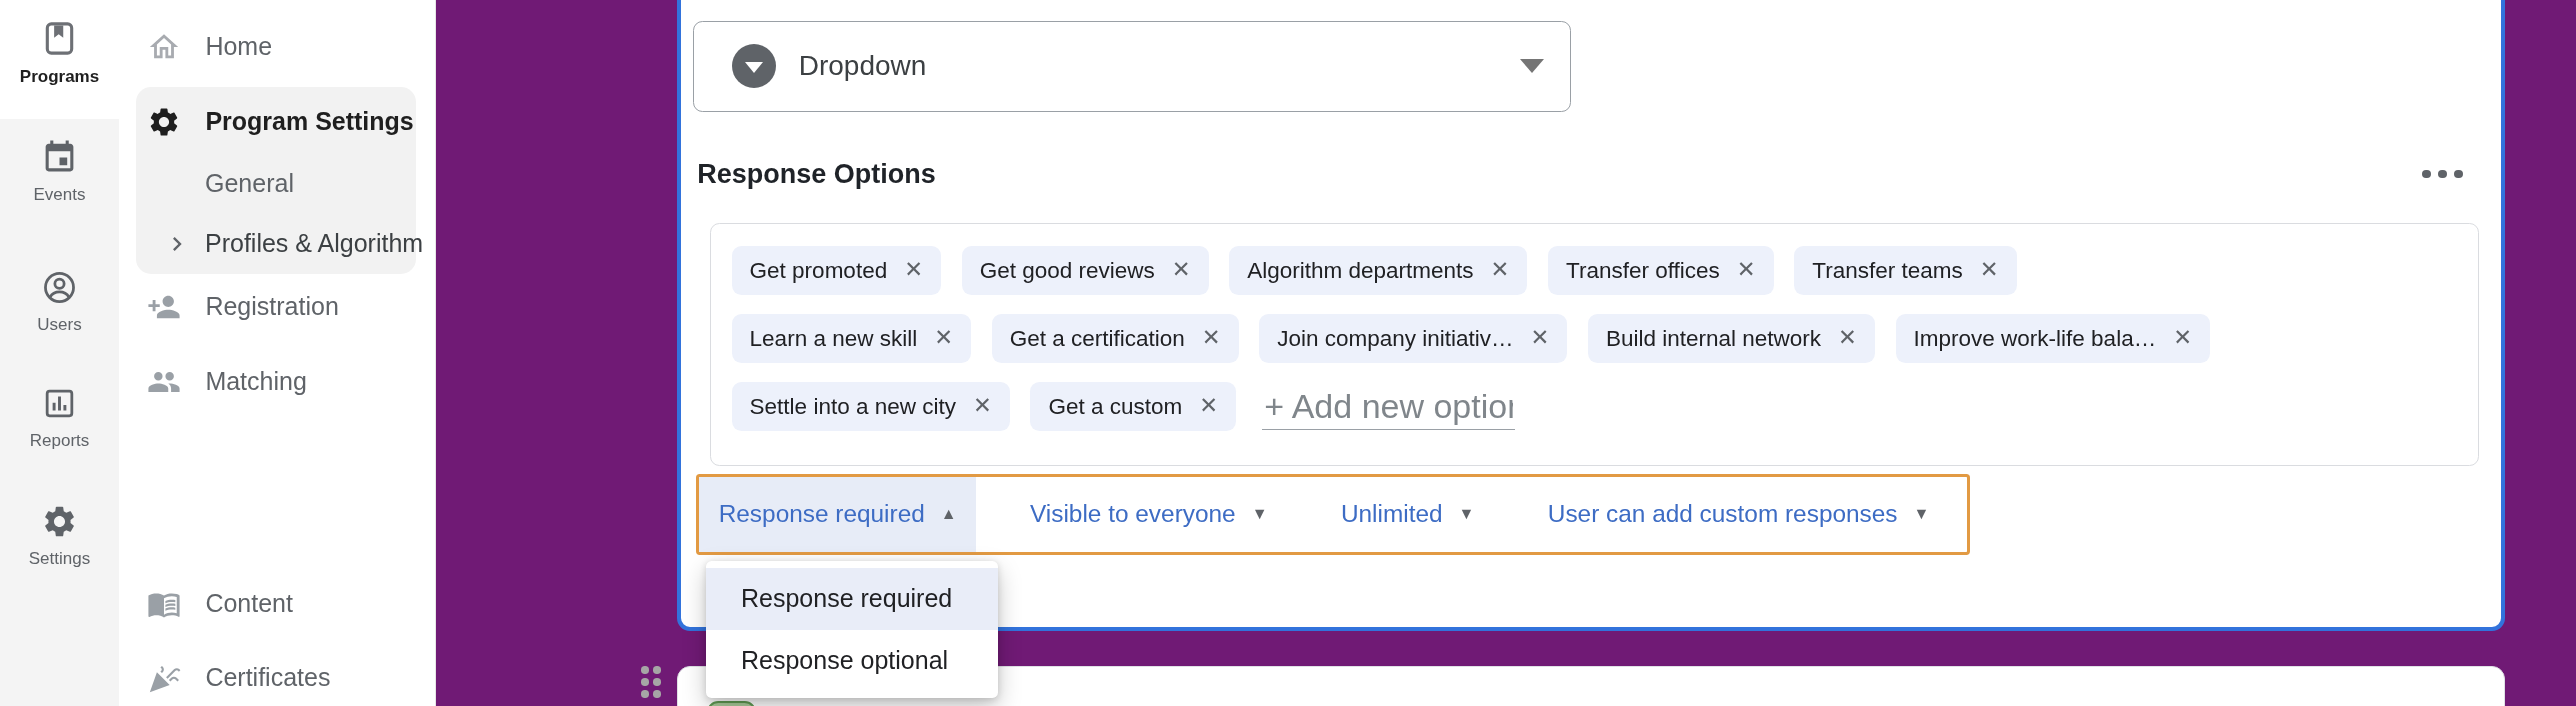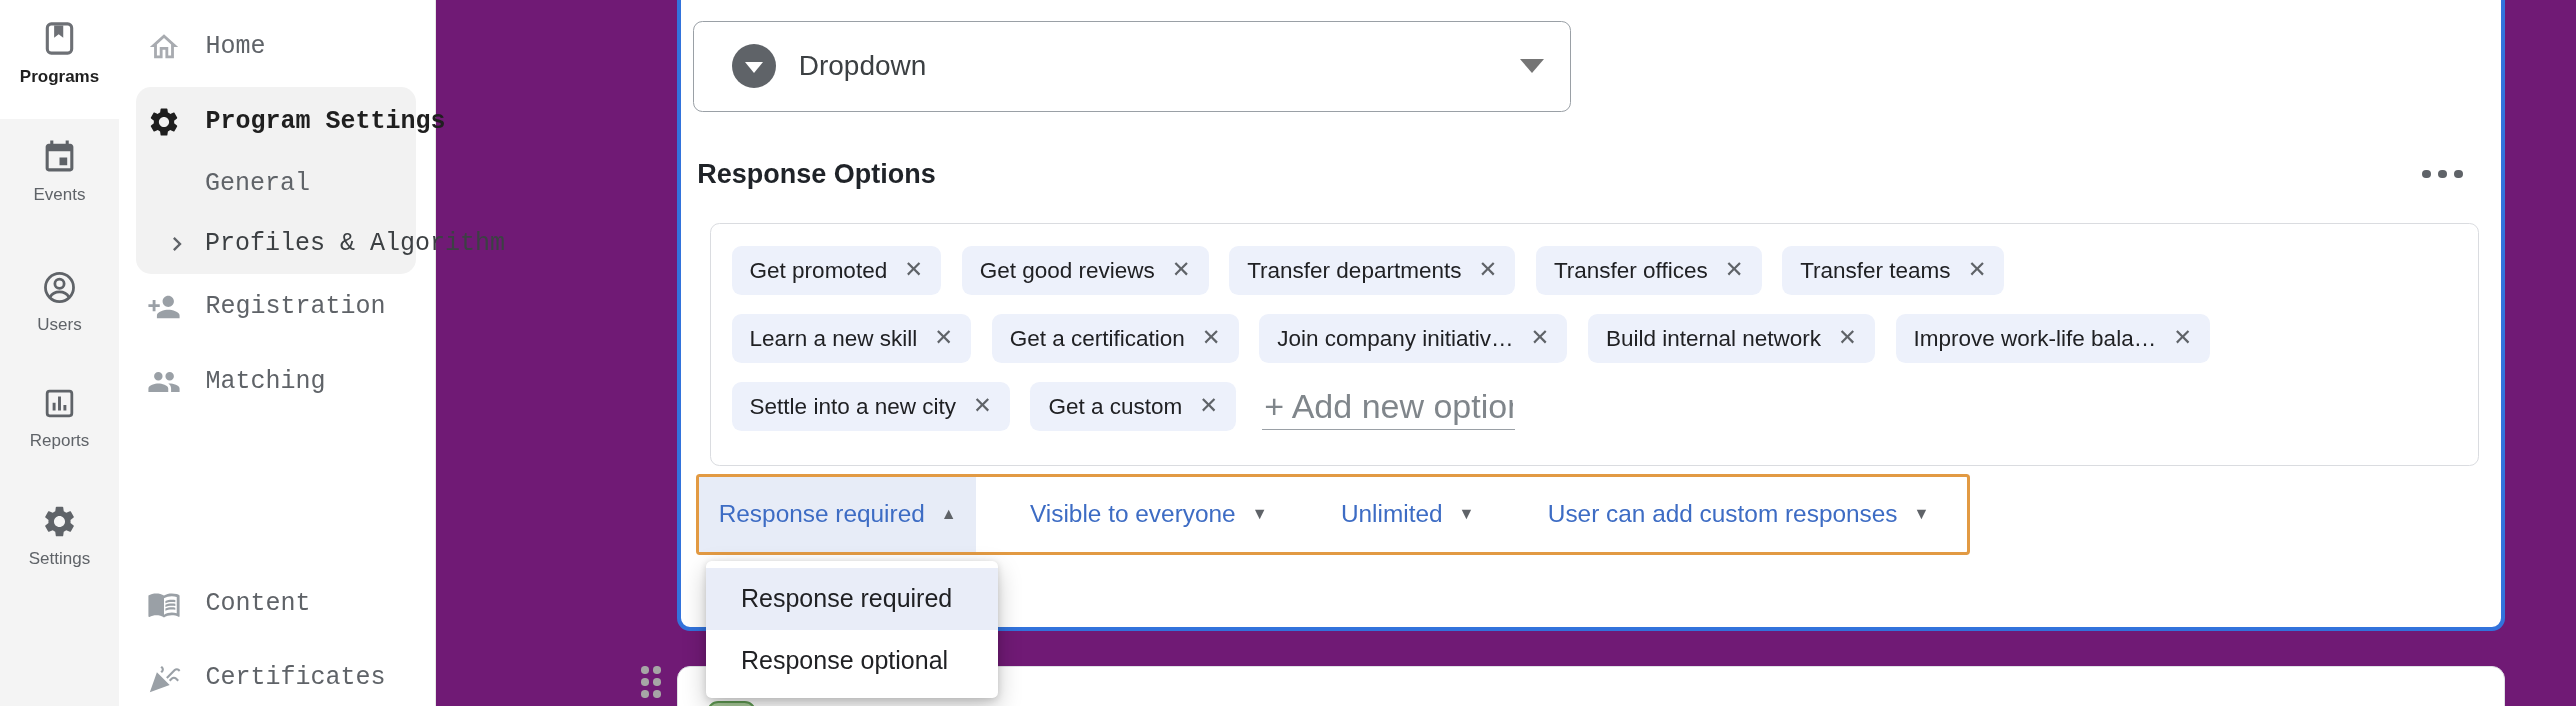--- a/index.html
+++ b/index.html
@@ -8,21 +8,21 @@
     background:#fafafa;font-family:"Liberation Sans","DejaVu Sans",sans-serif;
     -webkit-font-smoothing:antialiased;
   }
   
   .rail{position:absolute;left:0;top:0;width:119px;height:707px;background:#f4f4f4;z-index:3;}
   .rail-active-bg{position:absolute;left:0;top:0;width:119px;height:119px;background:#ffffff;}
   .rail-item{position:absolute;left:0;width:119px;display:flex;flex-direction:column;align-items:center;gap:5.6px;cursor:pointer;}
   .rail-item .lbl{font-size:17px;color:#5f6368;}
   .rail-item.active .lbl{color:#1f1f1f;font-weight:bold;}
   
-  .sidebar{position:absolute;left:119px;top:0;width:317px;height:707px;background:#ffffff;border-right:1.9px solid #e7e7e7;box-sizing:border-box;z-index:3;font-family:Liberation Mono, monospace;}
+  .sidebar{position:absolute;left:119px;top:0;width:317px;height:707px;background:#ffffff;border-right:1.9px solid #e7e7e7;box-sizing:border-box;z-index:3;}
   .group-bg{position:absolute;left:17px;top:87px;width:280px;height:187px;background:#f2f2f2;border-radius:15px;}
   .side-row{position:absolute;left:0;width:315px;height:45px;display:flex;align-items:center;cursor:pointer;}
   .side-icon{width:34px;height:34px;margin-left:28px;flex:none;display:flex;align-items:center;justify-content:center;}
   .side-row .lbl{margin-left:24.4px;font-size:25px;color:#5f6368;white-space:nowrap;}
   .side-row.bold .lbl{color:#1f1f1f;font-weight:bold;}
   .side-row.dark .lbl{color:#3c4043;}
   .side-row.indent .lbl{margin-left:86px;}
   .side-row .chev{width:28px;height:28px;margin-left:44px;flex:none;}
   .side-row .chev + .lbl{margin-left:14px;}
   
@@ -232,21 +232,21 @@
             <span class="chip-label">Get promoted</span>
             <span class="chip-x"></span>
           </span>
 
           <span class="chip">
             <span class="chip-label">Get good reviews</span>
             <span class="chip-x"></span>
           </span>
 
           <span class="chip">
-            <span class="chip-label">Transfer departments</span>
+            <span class="chip-label">Algorithm departments</span>
             <span class="chip-x"></span>
           </span>
 
           <span class="chip">
             <span class="chip-label">Transfer offices</span>
             <span class="chip-x"></span>
           </span>
 
           <span class="chip">
             <span class="chip-label">Transfer teams</span>

